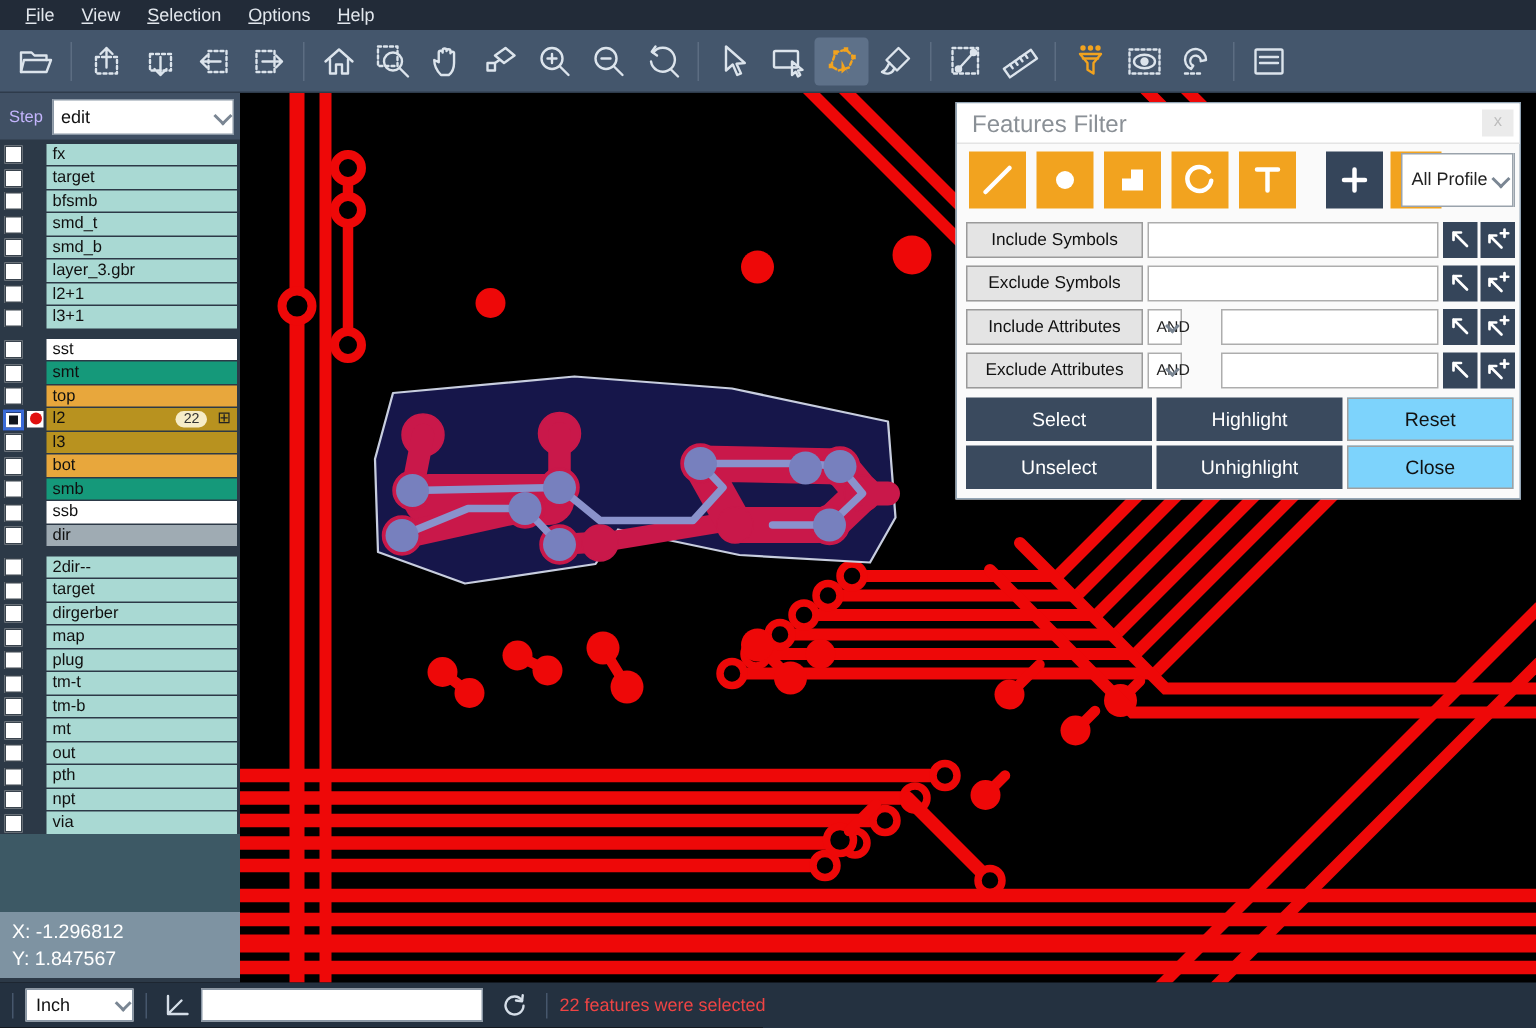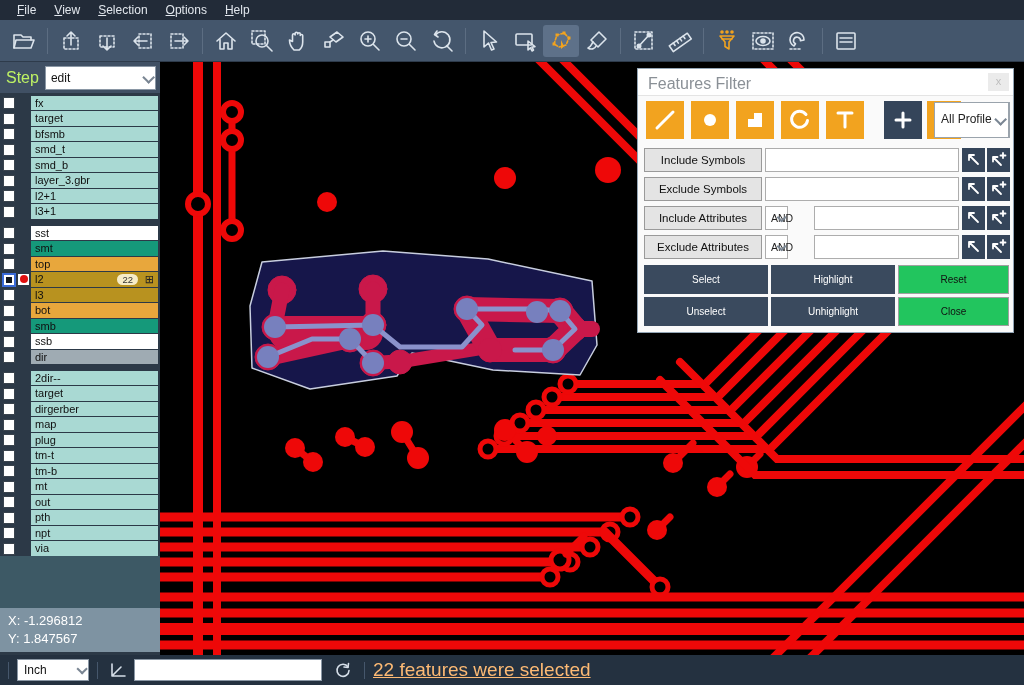--- a/index.html
+++ b/index.html
@@ -18,21 +18,21 @@
   .tb.active{background:#5E7189;border-radius:3px;}
   .tb.active svg{stroke:#F2A31F;}
   .tb.orange svg{stroke:#F2A31F;}
   .tsep{width:1px;height:26px;background:#5C6D82;margin:0 5px;flex:0 0 auto;}
 
   
   .sidebar{position:absolute;left:0;top:62px;width:160px;height:593px;background:#2C3947;}
   .steprow{position:absolute;left:0;top:0;width:160px;height:31px;background:#40506
 4;display:flex;align-items:center;}
   .steprow{background:#405064;}
-  .steplabel{color:#bef264;font-size:16px;margin:0 6px 0 6px;}
+  .steplabel{color:#c4b5fd;font-size:11px;margin:0 6px 0 6px;}
   .stepdd{position:relative;flex:1;height:22px;background:#FFF;border:1px solid #8A97A5;margin-right:4px;display:flex;align-items:center;}
   .stepdd .val{font-size:12px;color:#111;padding-left:5px;}
   .chev{position:absolute;right:4px;top:8px;width:7px;height:7px;border-right:2px solid #7A8693;border-bottom:2px solid #7A8693;transform:rotate(45deg) translateY(-3px);}
   .layers{position:absolute;left:0;width:160px;}
   .lrow{position:relative;height:15.5px;}
   .cb{position:absolute;left:3px;top:2px;width:10px;height:10px;background:#FFF;border:1px solid #3A444E;}
   .cb.sel{border:2px solid #3A6BD8;background:#10151c;box-shadow:inset 0 0 0 2px #FFF;left:2px;top:1px;}
   .reddot{position:absolute;left:18px;top:2px;width:11px;height:11px;background:#FFF;}
   .reddot::after{content:"";position:absolute;left:1.5px;top:1.5px;width:8px;height:8px;border-radius:50%;background:#E01010;}
   .bar{position:absolute;left:31px;right:2px;top:.5px;height:14.5px;font-size:11px;color:#101010;display:flex;align-items:center;padding-left:4px;box-sizing:border-box;}
@@ -58,34 +58,34 @@
   .profdd .val{position:absolute;left:6px;top:9px;font-size:12px;color:#222;}
   .profdd .chev{right:5px;top:14px;}
   .frow{position:absolute;left:6px;right:5px;height:24px;}
   .flabel{position:absolute;left:0;top:0;width:118px;height:24px;background:#E4E4E4;border:1px solid #9A9A9A;box-sizing:border-box;font-size:11.5px;color:#111;display:flex;align-items:center;justify-content:center;}
   .finput{position:absolute;top:0;height:24px;background:#FFF;border:1px solid #ADADAD;box-sizing:border-box;}
   .anddd{position:absolute;left:121px;top:0;width:23px;height:24px;background:#FFF;border:1px solid #ADADAD;box-sizing:border-box;}
   .anddd .val{position:absolute;left:5px;top:5px;font-size:10.5px;color:#222;}
   .anddd .chev{width:5px;height:5px;right:4px;top:9px;}
   .abtn{position:absolute;top:0;width:23px;height:24px;background:#35455A;}
   .abtn svg{position:absolute;left:3px;top:3px;stroke:#FFF;fill:none;stroke-width:1.8;stroke-linecap:round;}
-  .dbtn{position:absolute;height:29px;font-size:10px;display:flex;align-items:center;justify-content:center;box-sizing:border-box;}
+  .dbtn{position:absolute;height:29px;font-size:13px;display:flex;align-items:center;justify-content:center;box-sizing:border-box;}
   .dbtn.navy{background:#3A4A5E;color:#FFF;}
-  .dbtn.gray{background:#22c55e;color:#111;border:1px solid #A0A0A0;}
+  .dbtn.gray{background:#7dd3fc;color:#111;border:1px solid #A0A0A0;}
 
   
   .statusbar{position:absolute;left:0;top:655px;width:1024px;height:30px;background:#243140;display:flex;align-items:center;}
   .ssep{width:1px;height:17px;background:#46576C;margin:0 8px;flex:0 0 auto;}
   .unitdd{position:relative;width:72px;height:22px;background:#FFF;border:1px solid #8A97A5;box-sizing:border-box;flex:0 0 auto;}
   .unitdd .val{position:absolute;left:6px;top:3px;font-size:12px;color:#111;}
   .unitdd .chev{width:6px;height:6px;right:4px;top:7px;border-color:#7A8693;}
   .cornerico,.refreshico{flex:0 0 auto;display:flex;align-items:center;justify-content:center;width:26px;height:24px;}
   .cornerico svg,.refreshico svg{stroke:#D5DEE8;fill:none;stroke-width:1.6;stroke-linecap:round;stroke-linejoin:round;}
   .sinput{width:188px;height:22px;background:#FFF;border:1px solid #8A97A5;box-sizing:border-box;flex:0 0 auto;margin:0 8px 0 2px;font-size:12px;padding:0 4px;font-family:"Liberation Sans",sans-serif;}
-  .smsg{color:#fdba74;font-size:19px;flex:0 0 auto;text-decoration:underline;}
+  .smsg{color:#ef4444;font-size:12px;flex:0 0 auto;}
 </style>
 </head>
 <body>
 
 <div id="app">
 
   <div class="menubar">
     <span class="mi">File</span>
     <span class="mi">View</span>
     <span class="mi">Selection</span>

